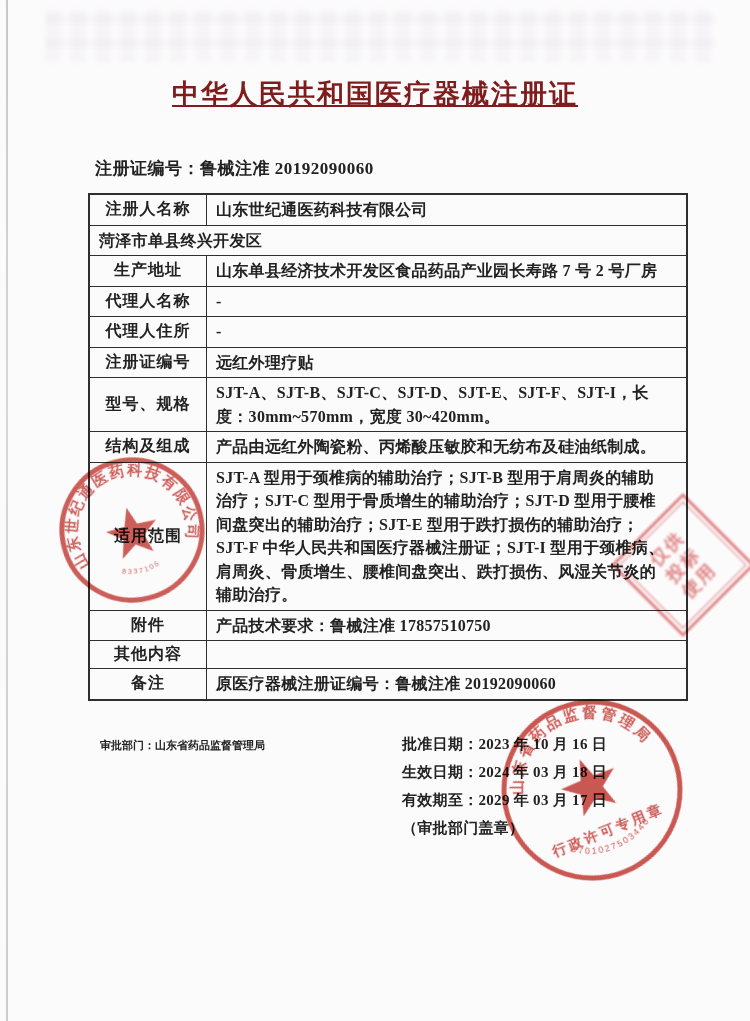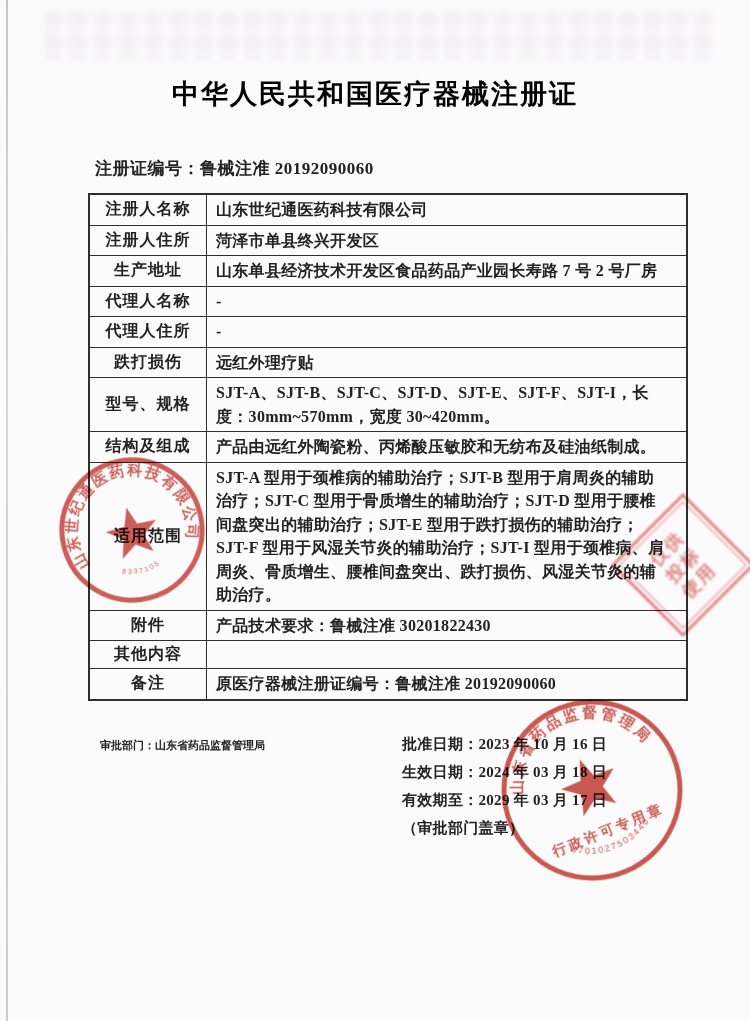--- a/index.html
+++ b/index.html
@@ -12,21 +12,21 @@
   .scan-edge{position:absolute;left:6px;top:0;width:2px;height:100%;
     background:linear-gradient(#bdbabd,#cfccce 40%,#c2bfc2);opacity:.8;}
   .bleed{position:absolute;left:45px;top:10px;right:35px;height:52px;
     background:
       repeating-linear-gradient(90deg,rgba(140,130,145,.055) 0 16px,transparent 16px 25px),
       repeating-linear-gradient(0deg,transparent 0 14px,rgba(140,130,145,.04) 14px 24px);
     filter:blur(2px);}
   .title{
     position:absolute;top:76px;left:0;width:100%;text-align:center;
     font-family:"Liberation Sans","DejaVu Sans",sans-serif;
-    font-size:27px;font-weight:900;letter-spacing:2px;color:#000000;
+    font-size:27px;font-weight:900;letter-spacing:2px;color:#7f1d1d;text-decoration:underline;
   }
   .certline{position:absolute;top:157px;left:95px;font-size:17px;font-weight:700;letter-spacing:.5px;text-align:right;}
   .cert-table{
     position:absolute;left:88px;top:193px;width:600px;
     border:2px solid #2f2f2f;box-sizing:border-box;
   }
   .row{display:flex;border-top:1.6px solid #2f2f2f;}
   .row:first-child{border-top:none;}
   .cl{
     width:117px;flex:0 0 117px;box-sizing:border-box;
@@ -73,54 +73,53 @@
   <div class="certline">
     <span>注册证编号：</span><span>鲁械注准 20192090060</span>
   </div>
 
   <div class="cert-table">
     <div class="row">
       <div class="cl">注册人名称</div>
       <div class="cv">山东世纪通医药科技有限公司</div>
     </div>
     <div class="row">
-      <div class="cl">注册人住所</div>
       <div class="cv">菏泽市单县终兴开发区</div>
     </div>
     <div class="row">
       <div class="cl">生产地址</div>
       <div class="cv">山东单县经济技术开发区食品药品产业园长寿路 7 号 2 号厂房</div>
     </div>
     <div class="row">
       <div class="cl">代理人名称</div>
       <div class="cv">-</div>
     </div>
     <div class="row">
       <div class="cl">代理人住所</div>
       <div class="cv">-</div>
     </div>
     <div class="row">
-      <div class="cl">跌打损伤</div>
+      <div class="cl">注册证编号</div>
       <div class="cv">远红外理疗贴</div>
     </div>
     <div class="row">
       <div class="cl">型号、规格</div>
       <div class="cv">SJT-A、SJT-B、SJT-C、SJT-D、SJT-E、SJT-F、SJT-I，长度：30mm~570mm，宽度 30~420mm。</div>
     </div>
     <div class="row">
       <div class="cl">结构及组成</div>
       <div class="cv">产品由远红外陶瓷粉、丙烯酸压敏胶和无纺布及硅油纸制成。</div>
     </div>
     <div class="row">
       <div class="cl">适用范围</div>
-      <div class="cv">SJT-A 型用于颈椎病的辅助治疗；SJT-B 型用于肩周炎的辅助治疗；SJT-C 型用于骨质增生的辅助治疗；SJT-D 型用于腰椎间盘突出的辅助治疗；SJT-E 型用于跌打损伤的辅助治疗；SJT-F 型用于风湿关节炎的辅助治疗；SJT-I 型用于颈椎病、肩周炎、骨质增生、腰椎间盘突出、跌打损伤、风湿关节炎的辅助治疗。</div>
+      <div class="cv">SJT-A 型用于颈椎病的辅助治疗；SJT-B 型用于肩周炎的辅助治疗；SJT-C 型用于骨质增生的辅助治疗；SJT-D 型用于腰椎间盘突出的辅助治疗；SJT-E 型用于跌打损伤的辅助治疗；SJT-F 中华人民共和国医疗器械注册证；SJT-I 型用于颈椎病、肩周炎、骨质增生、腰椎间盘突出、跌打损伤、风湿关节炎的辅助治疗。</div>
     </div>
     <div class="row">
       <div class="cl">附件</div>
-      <div class="cv">产品技术要求：鲁械注准 30201822430</div>
+      <div class="cv">产品技术要求：鲁械注准 17857510750</div>
     </div>
     <div class="row">
       <div class="cl">其他内容</div>
       <div class="cv"></div>
     </div>
     <div class="row">
       <div class="cl">备注</div>
       <div class="cv">原医疗器械注册证编号：鲁械注准 20192090060</div>
     </div>
   </div>

